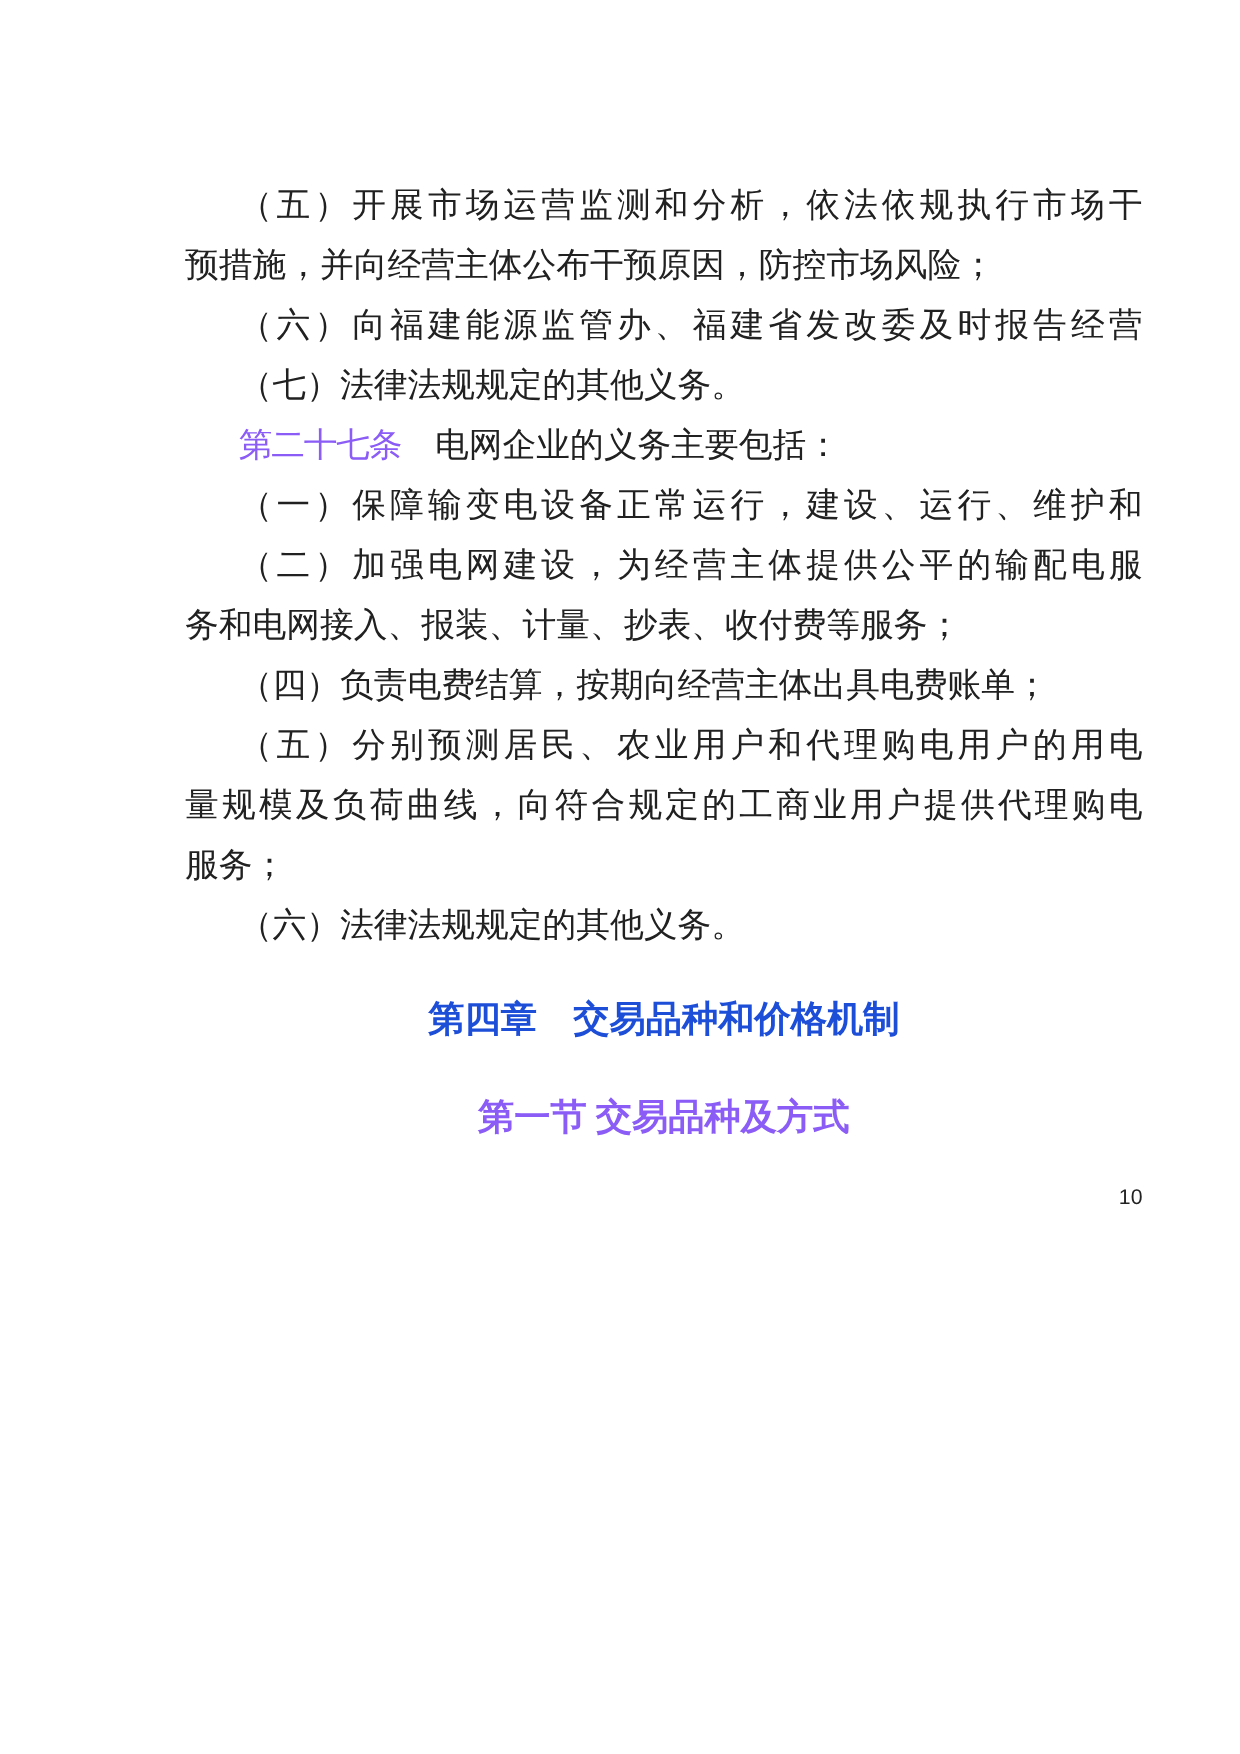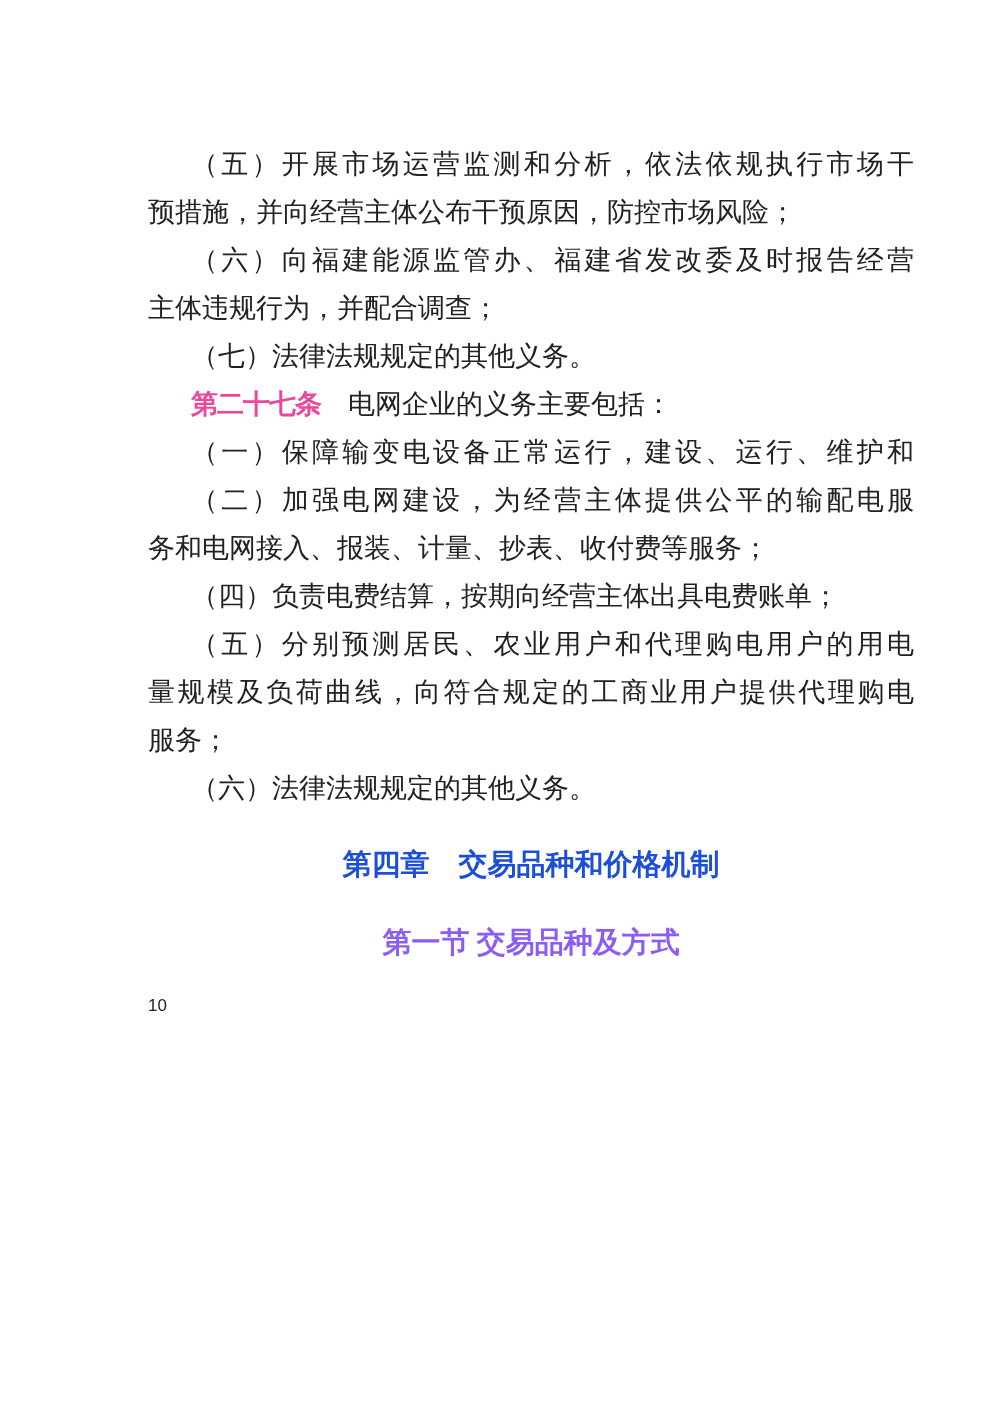--- a/index.html
+++ b/index.html
@@ -19,22 +19,22 @@
     overflow: hidden;
     margin-top: 14px;
   }
   .doc-body { width: 100%; }
   .para { margin: 0; }
   .line {
     font-size: 27px;
     line-height: 48px;
   }
   .line b {
-    font-weight: bold;
-    color: #ec4899;
+    font-weight: normal;
+    color: #8b5cf6;
     letter-spacing: -1px;
   }
   .indent { text-indent: 43px; }
   .fill {
     text-align: justify;
     text-align-last: justify;
     text-justify: inter-character;
   }
   .chapter-heading { margin-top: 28px; }
   .chapter-heading .line {
@@ -46,39 +46,38 @@
   }
   .section-heading { margin-top: 30px; margin-bottom: 28px; }
   .section-heading .line {
     font-weight: bold;
     font-size: 29px;
     text-align: center;
     color: #8b5cf6;
   }
   .page-number {
     margin-top: 28px;
-    text-align: left;
+    text-align: right;
     font-family: "Liberation Sans", "DejaVu Sans", sans-serif;
     font-size: 17px;
     line-height: 24px;
     color: #222222;
   }
 </style>
 </head>
 <body>
 
 <div class="page">
   <div class="doc-body">
       <div class="para body">
         <div class="line indent fill">（五）开展市场运营监测和分析，依法依规执行市场干</div>
         <div class="line">预措施，并向经营主体公布干预原因，防控市场风险；</div>
       </div>
       <div class="para body">
         <div class="line indent fill">（六）向福建能源监管办、福建省发改委及时报告经营</div>
-        <div class="line">主体违规行为，并配合调查；</div>
       </div>
       <div class="para body">
         <div class="line indent">（七）法律法规规定的其他义务。</div>
       </div>
       <div class="para body">
         <div class="line indent"><b>第二十七条</b>　电网企业的义务主要包括：</div>
       </div>
       <div class="para body">
         <div class="line indent fill">（一）保障输变电设备正常运行，建设、运行、维护和</div>
       </div>

